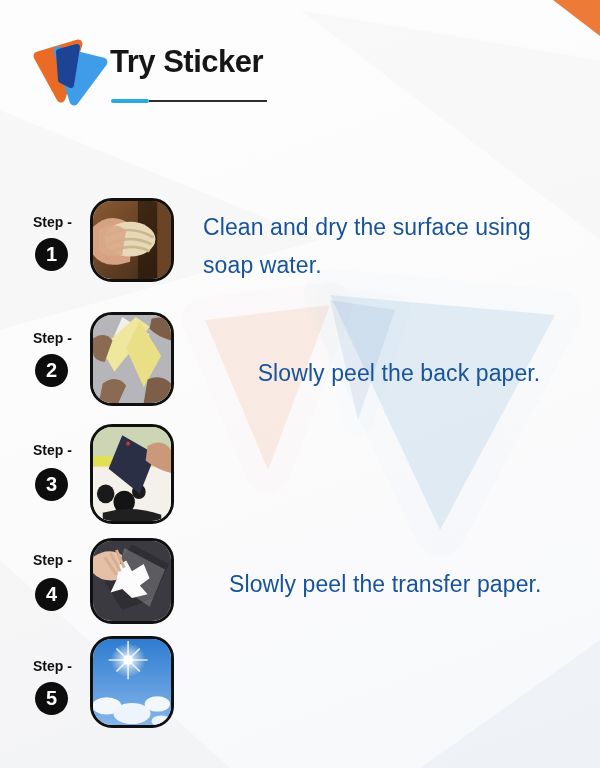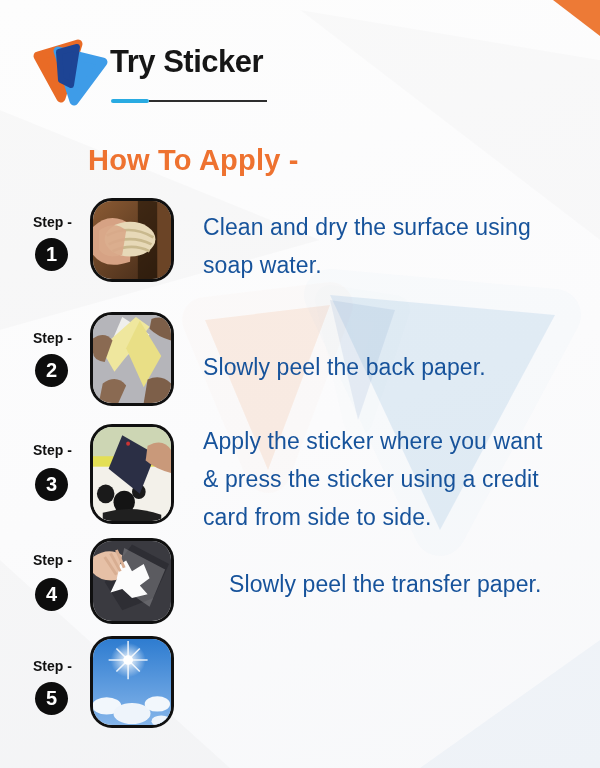--- a/index.html
+++ b/index.html
@@ -71,21 +71,20 @@
     <path d="M8,18 L48,6 L31,60 Z" fill="#E96B26" stroke="#E96B26" stroke-width="9" stroke-linejoin="round"></path>
     <path d="M28,13 L73,24 L44,63 Z" fill="#3E9CE8" stroke="#3E9CE8" stroke-width="9" stroke-linejoin="round"></path>
     <path d="M29,14 L47,9 L41,47 L31,42 Z" fill="#1D4494" stroke="#1D4494" stroke-width="6" stroke-linejoin="round"></path>
   </svg>
   <div class="brand-name">Try Sticker</div>
   <div class="brand-rule">
     <div class="cyan"></div>
     <div class="dark"></div>
   </div>
 
-  <div class="page-title">How To Apply -</div>
 
   <div class="step-row" style="top:198px;height:96px;">
     <div class="step-label" style="top:16px;">Step -</div>
     <div class="step-badge" style="top:40px;">1</div>
     <div class="thumb" style="top:0;height:84px;">
       <svg viewBox="0 0 80 90" preserveAspectRatio="none">
         <defs>
             <linearGradient id="wood" x1="0" y1="0" x2="1" y2="1">
           <stop offset="0" stop-color="#8a5a33"></stop>
               <stop offset="1" stop-color="#3f2716"></stop>
@@ -112,43 +111,40 @@
         <rect width="80" height="90" fill="#b5b5ba"></rect>
         <polygon points="30,2 58,20 28,48 18,30" fill="#efefec"></polygon>
         <polygon points="8,34 44,2 58,12 22,58" fill="#efe79e"></polygon>
         <polygon points="48,6 70,42 52,74 34,34" fill="#e9df86"></polygon>
         <path d="M0,24 Q12,16 20,26 L12,48 Q0,46 0,38 Z" fill="#8a6a52"></path>
         <path d="M60,4 Q72,0 80,8 L80,26 Q66,22 58,14 Z" fill="#7d5f49"></path>
         <path d="M10,70 Q24,60 34,72 L26,90 L6,90 Z" fill="#8a6a52"></path>
         <path d="M56,66 Q70,60 80,70 L80,90 L52,90 Z" fill="#7d5f49"></path>
       </svg>
     </div>
-    <div class="step-text" style="top:36px;">Slowly peel the back paper.</div>
+    <div class="step-text" style="top:42px;text-align:center;">Slowly peel the back paper.</div>
   </div>
 
   <div class="step-row" style="top:422px;height:106px;">
     <div class="step-label" style="top:20px;">Step -</div>
     <div class="step-badge" style="top:46px;">3</div>
     <div class="thumb" style="top:2px;height:100px;">
       <svg viewBox="0 0 80 90" preserveAspectRatio="none">
         <rect width="80" height="32" fill="#cdd6b4"></rect>
         <rect y="28" width="80" height="12" fill="#e3df55"></rect>
         <rect y="38" width="80" height="52" fill="#f3f1ea"></rect>
         <circle cx="13" cy="64" r="9" fill="#1a1a1a"></circle>
         <circle cx="32" cy="72" r="11" fill="#141414"></circle>
         <circle cx="47" cy="62" r="7" fill="#1a1a1a"></circle>
         <path d="M10,82 Q40,74 70,84 L70,90 L10,90 Z" fill="#202020"></path>
         <polygon points="30,8 64,26 48,64 16,40" fill="#2b2f45"></polygon>
         <circle cx="36" cy="16" r="2" fill="#c33"></circle>
         <path d="M56,18 Q72,10 80,22 L80,44 Q64,40 54,32 Z" fill="#c9997a"></path>
       </svg>
     </div>
-    <div class="step-text" style="top:0px;">Apply the sticker where you want
-&amp; press the sticker using a credit
-card from side to side.</div>
   </div>
 
   <div class="step-row" style="top:538px;height:92px;">
     <div class="step-label" style="top:14px;">Step -</div>
     <div class="step-badge" style="top:40px;">4</div>
     <div class="thumb" style="top:0;height:86px;">
       <svg viewBox="0 0 80 90" preserveAspectRatio="none">
         <rect width="80" height="90" fill="#3a3a40"></rect>
         <polygon points="40,4 78,26 62,64 30,78 12,46" fill="#2e2e34"></polygon>
         <path d="M22,30 L34,22 L40,34 L52,26 L58,42 L48,50 L56,60 L40,64 L30,54 L18,58 L24,44 Z" fill="#fbfbfb"></path>

